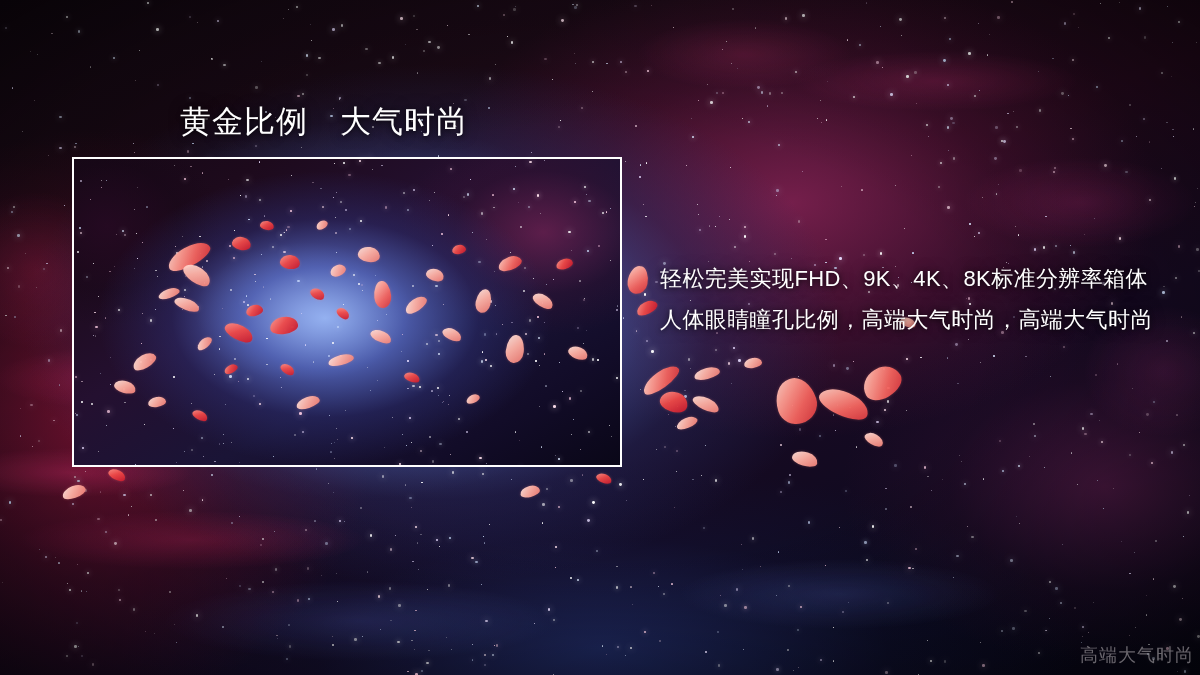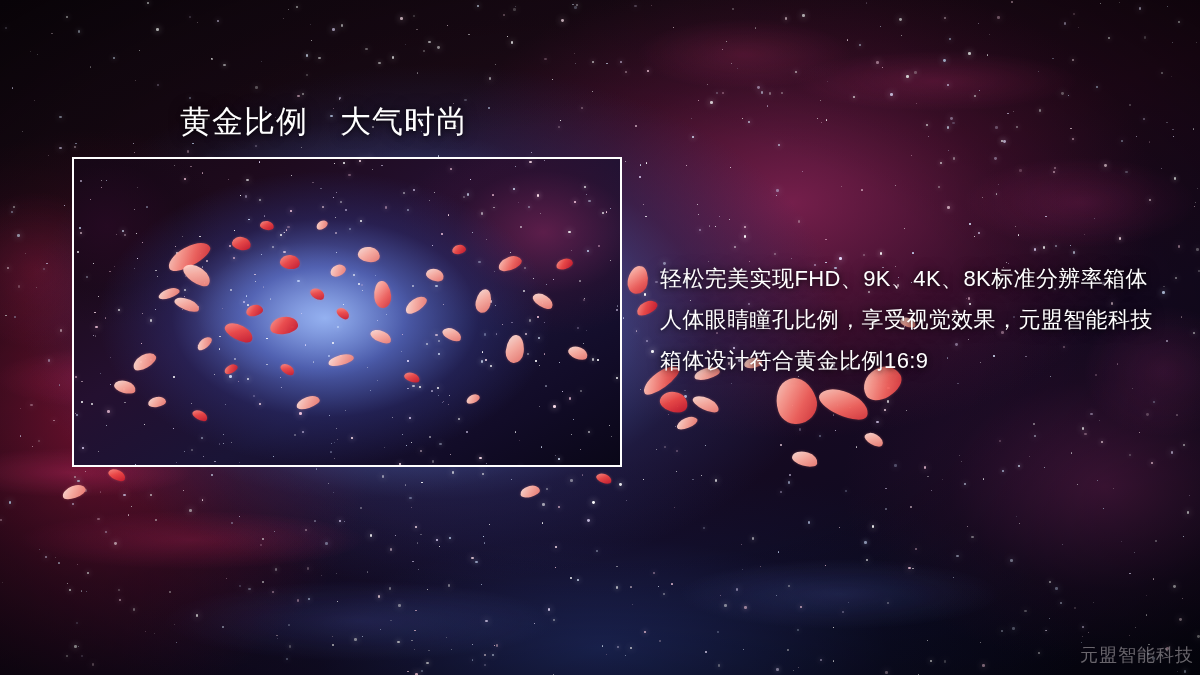--- a/index.html
+++ b/index.html
@@ -1451,19 +1451,18 @@
           <span class="petal deep" style="left:186px;top:62px;width:14px;height:9px;transform:rotate(12deg);opacity:0.95;"></span>
           <span class="petal pale" style="left:242px;top:62px;width:12px;height:8px;transform:rotate(-30deg);opacity:0.95;"></span>
         </div>
     </div>
   </div>
 
   <div id="title">黄金比例　大气时尚</div>
 
   <div id="body-text">
     <div class="line">轻松完美实现FHD、9K、4K、8K标准分辨率箱体</div>
-    <div class="line">人体眼睛瞳孔比例，享受视觉效果，元盟智能科技</div>
-    <div class="line">箱体设计符合黄金比例16:9</div>
+    <div class="line">人体眼睛瞳孔比例，高端大气时尚，高端大气时尚</div>
   </div>
 
-  <div id="watermark">元盟智能科技</div>
+  <div id="watermark">高端大气时尚</div>
 
 </div>
 
 </body></html>

